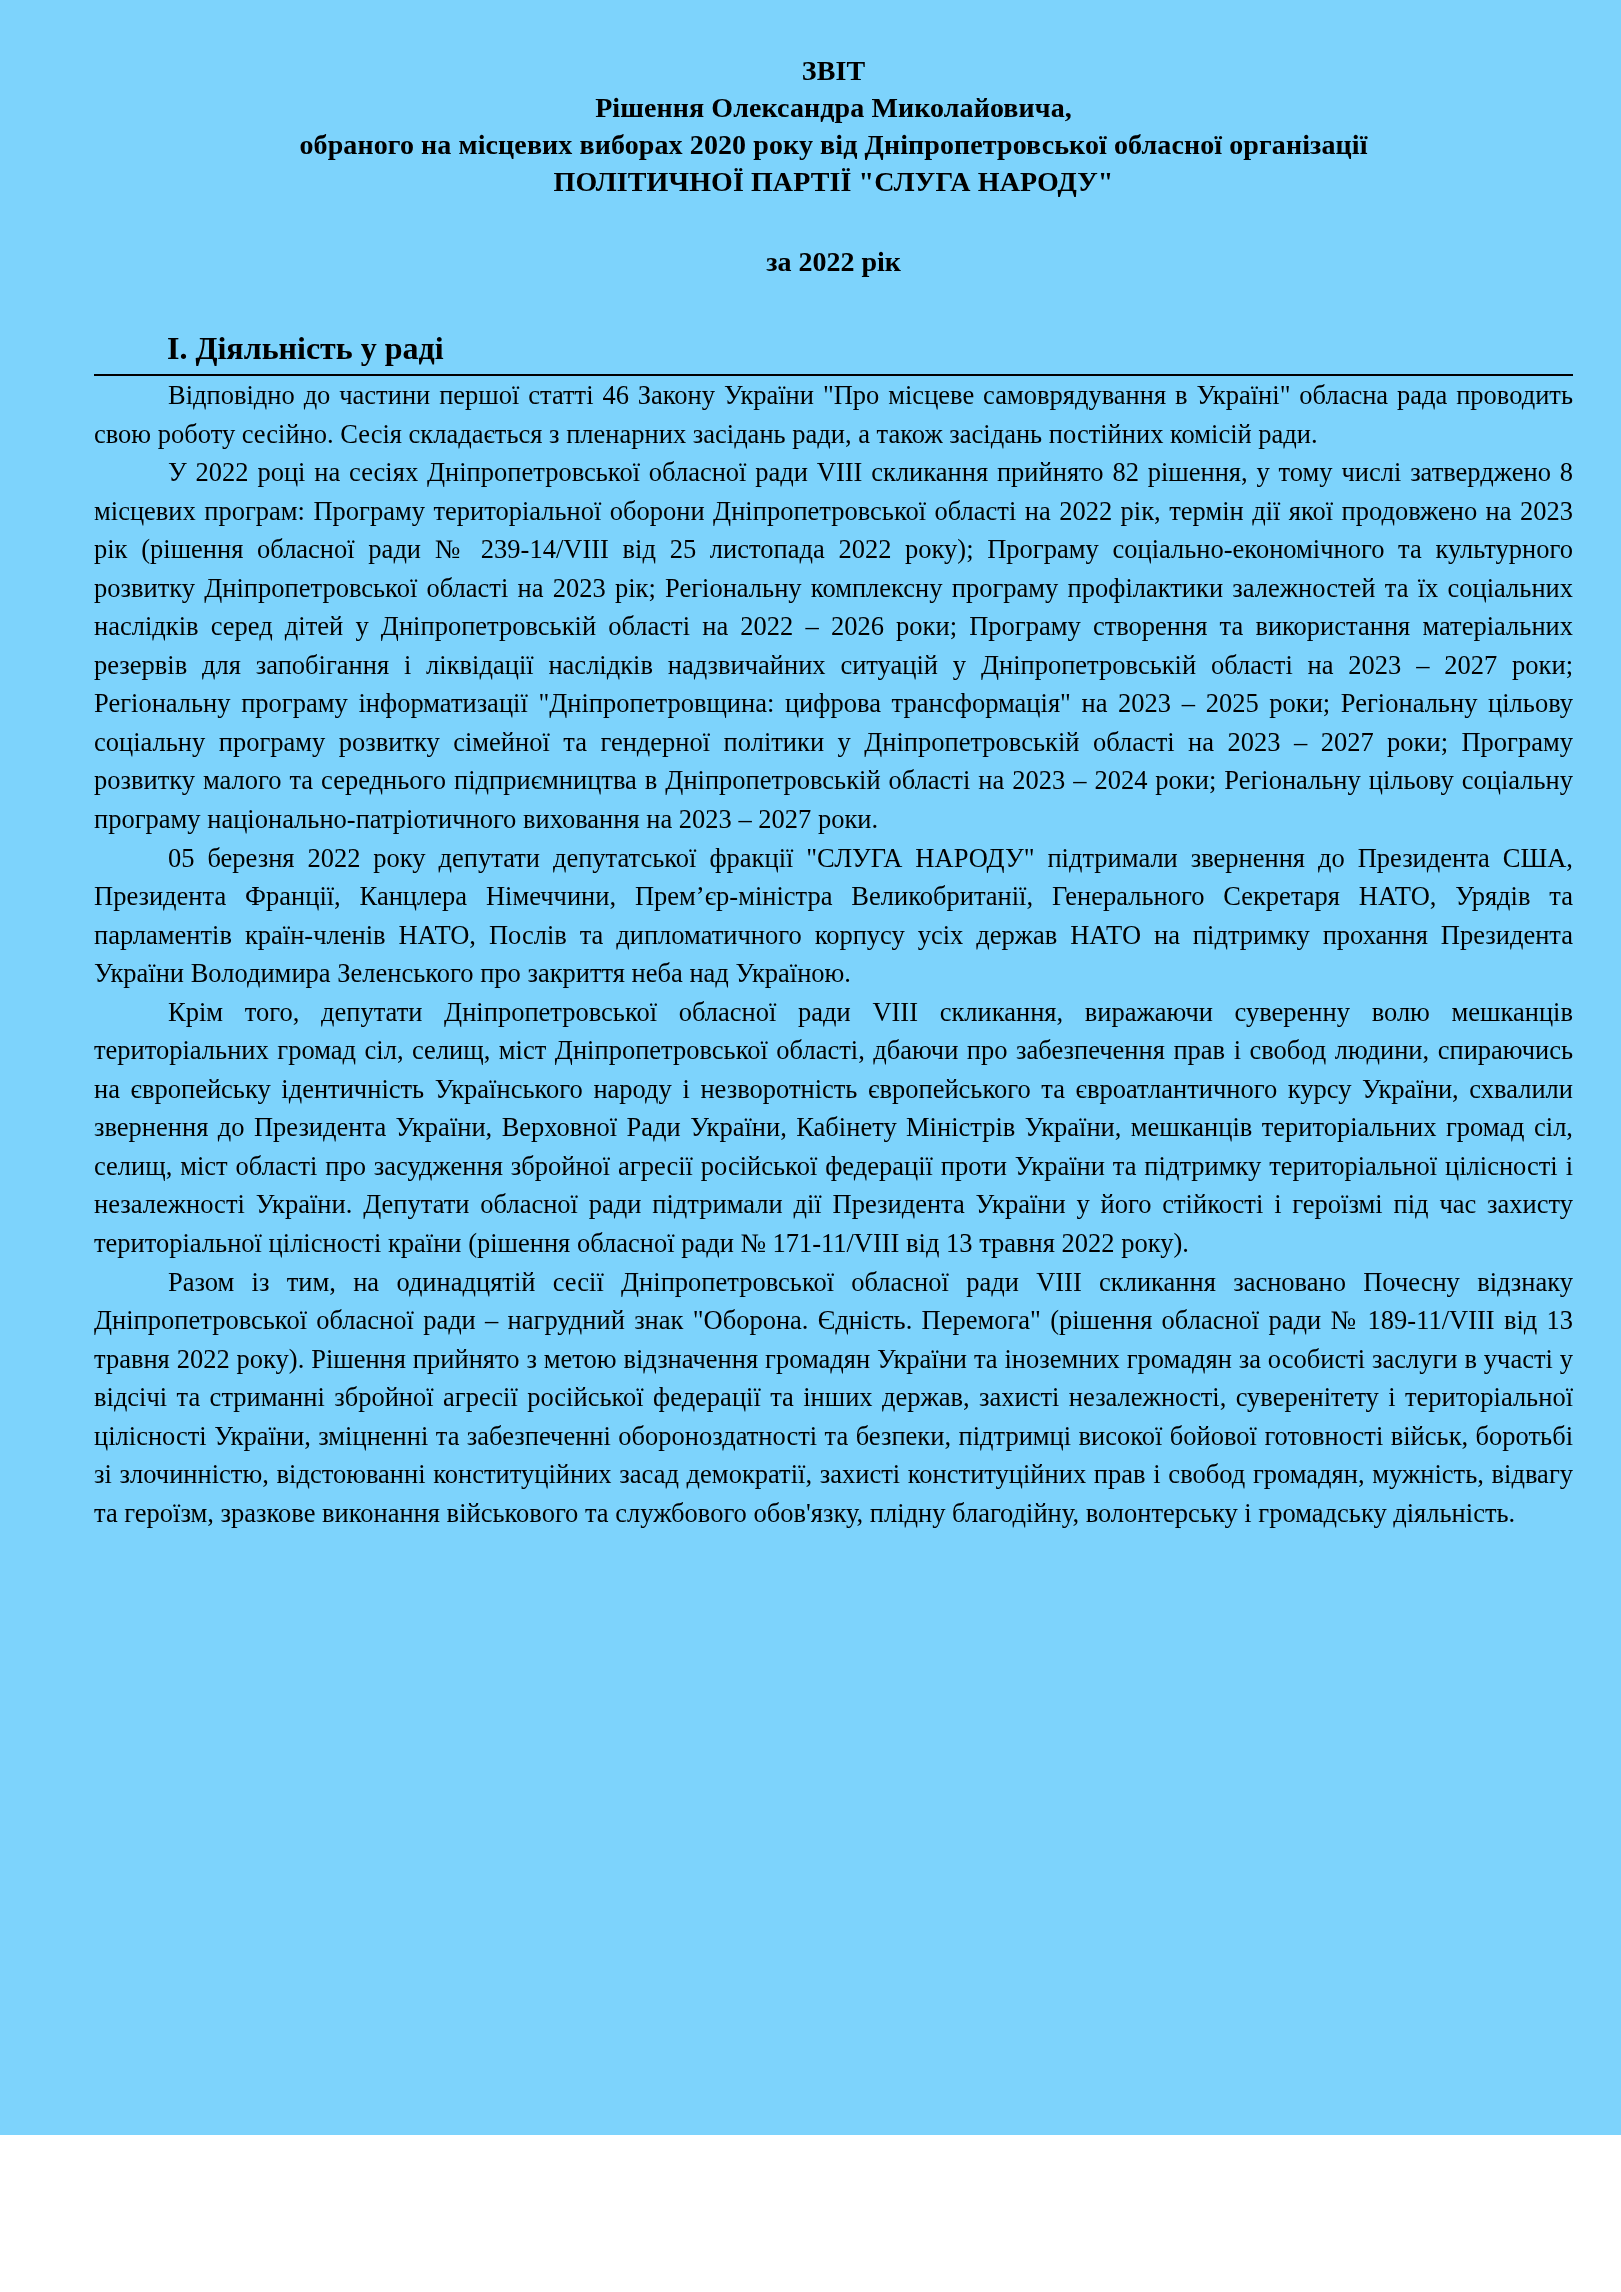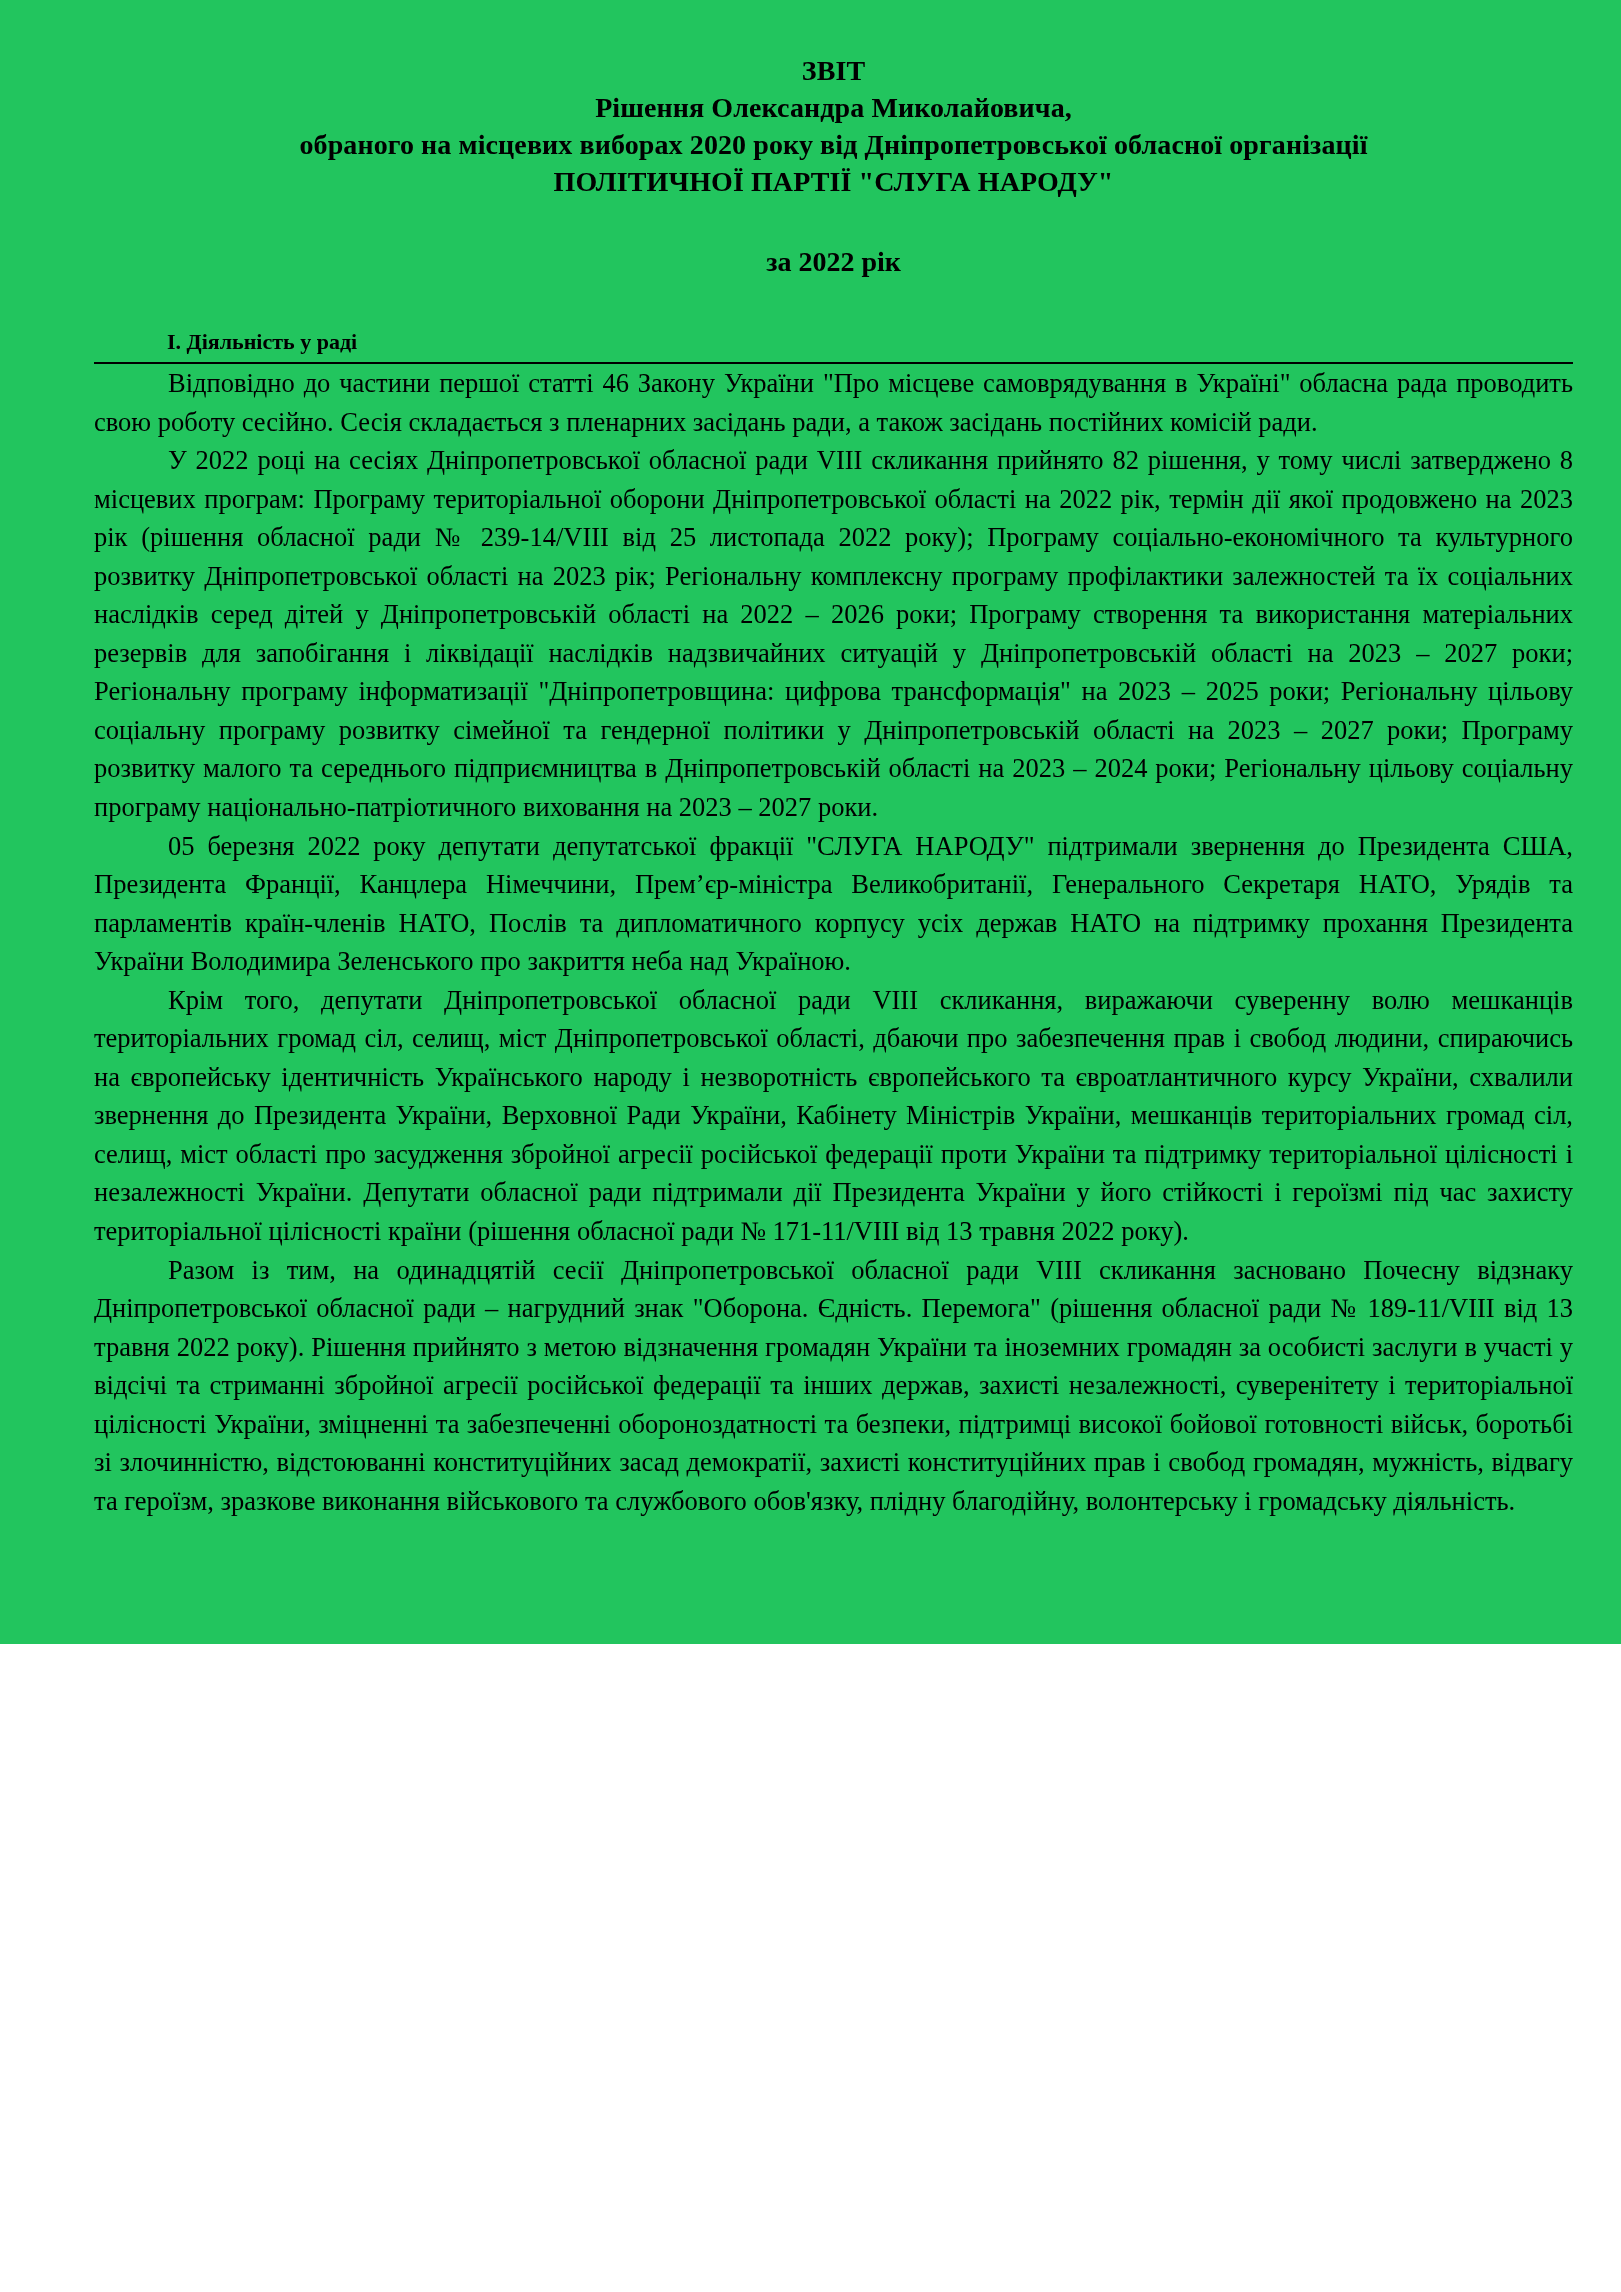--- a/index.html
+++ b/index.html
@@ -8,23 +8,23 @@
     padding: 0;
     background: #ffffff;
   }
   body {
     font-family: "Liberation Serif", "DejaVu Serif", serif;
     color: #000000;
   }
   .page {
     position: relative;
     width: 1621px;
-    height: 1644px;
+    height: 2135px;
     margin: 0 auto;
-    background: #22c55e;
+    background: #7dd3fc;
     box-sizing: border-box;
     padding: 47px 48px 0 94px;
     overflow: hidden;
   }
   .title-block {
     text-align: center;
     font-weight: bold;
     font-size: 28px;
     line-height: 1.32;
     margin-top: 5.9px;
@@ -41,21 +41,21 @@
     margin-top: 45px;
     margin-bottom: 16px;
   }
   .section-heading-wrap {
     margin-top: 51px;
     border-bottom: 2.5px solid #000;
     padding-bottom: 6.9px;
   }
   .section-heading {
     font-weight: bold;
-    font-size: 22px;
+    font-size: 32px;
     padding-left: 73px;
     line-height: 1.2;
   }
   .body {
     font-size: 26.5px;
     line-height: 1.455;
     text-align: justify;
     text-justify: inter-word;
     hyphens: none;
   }

